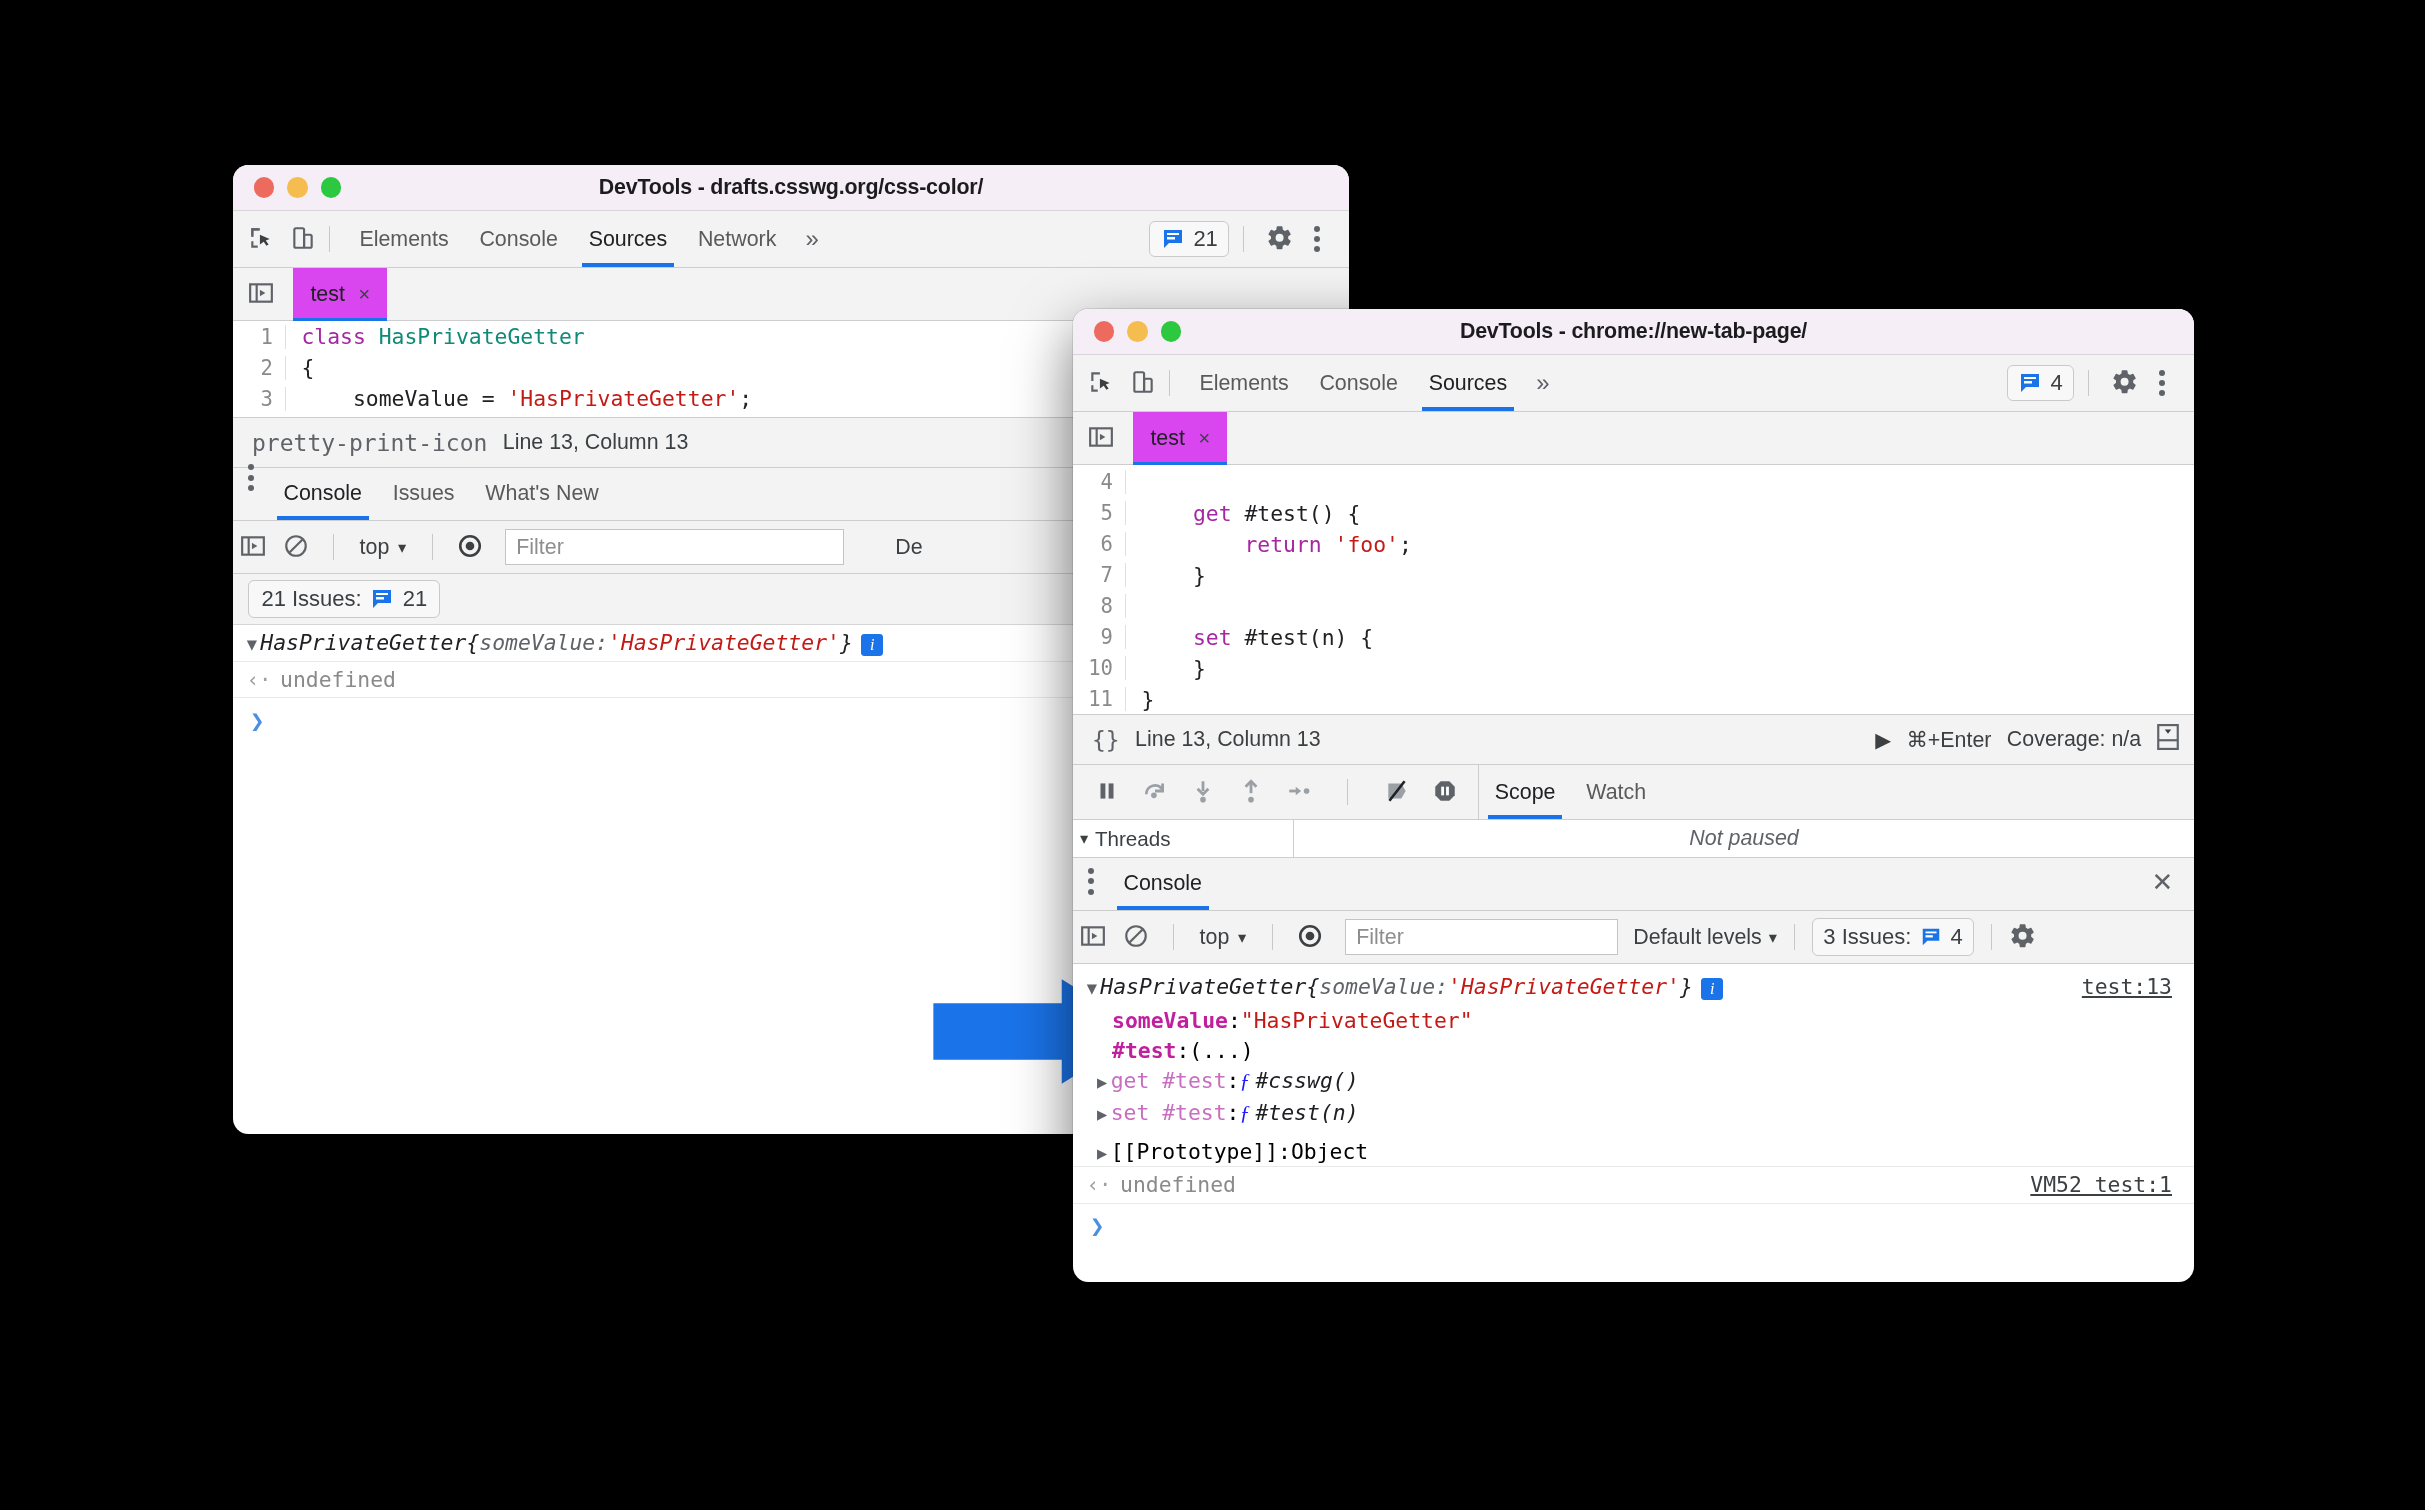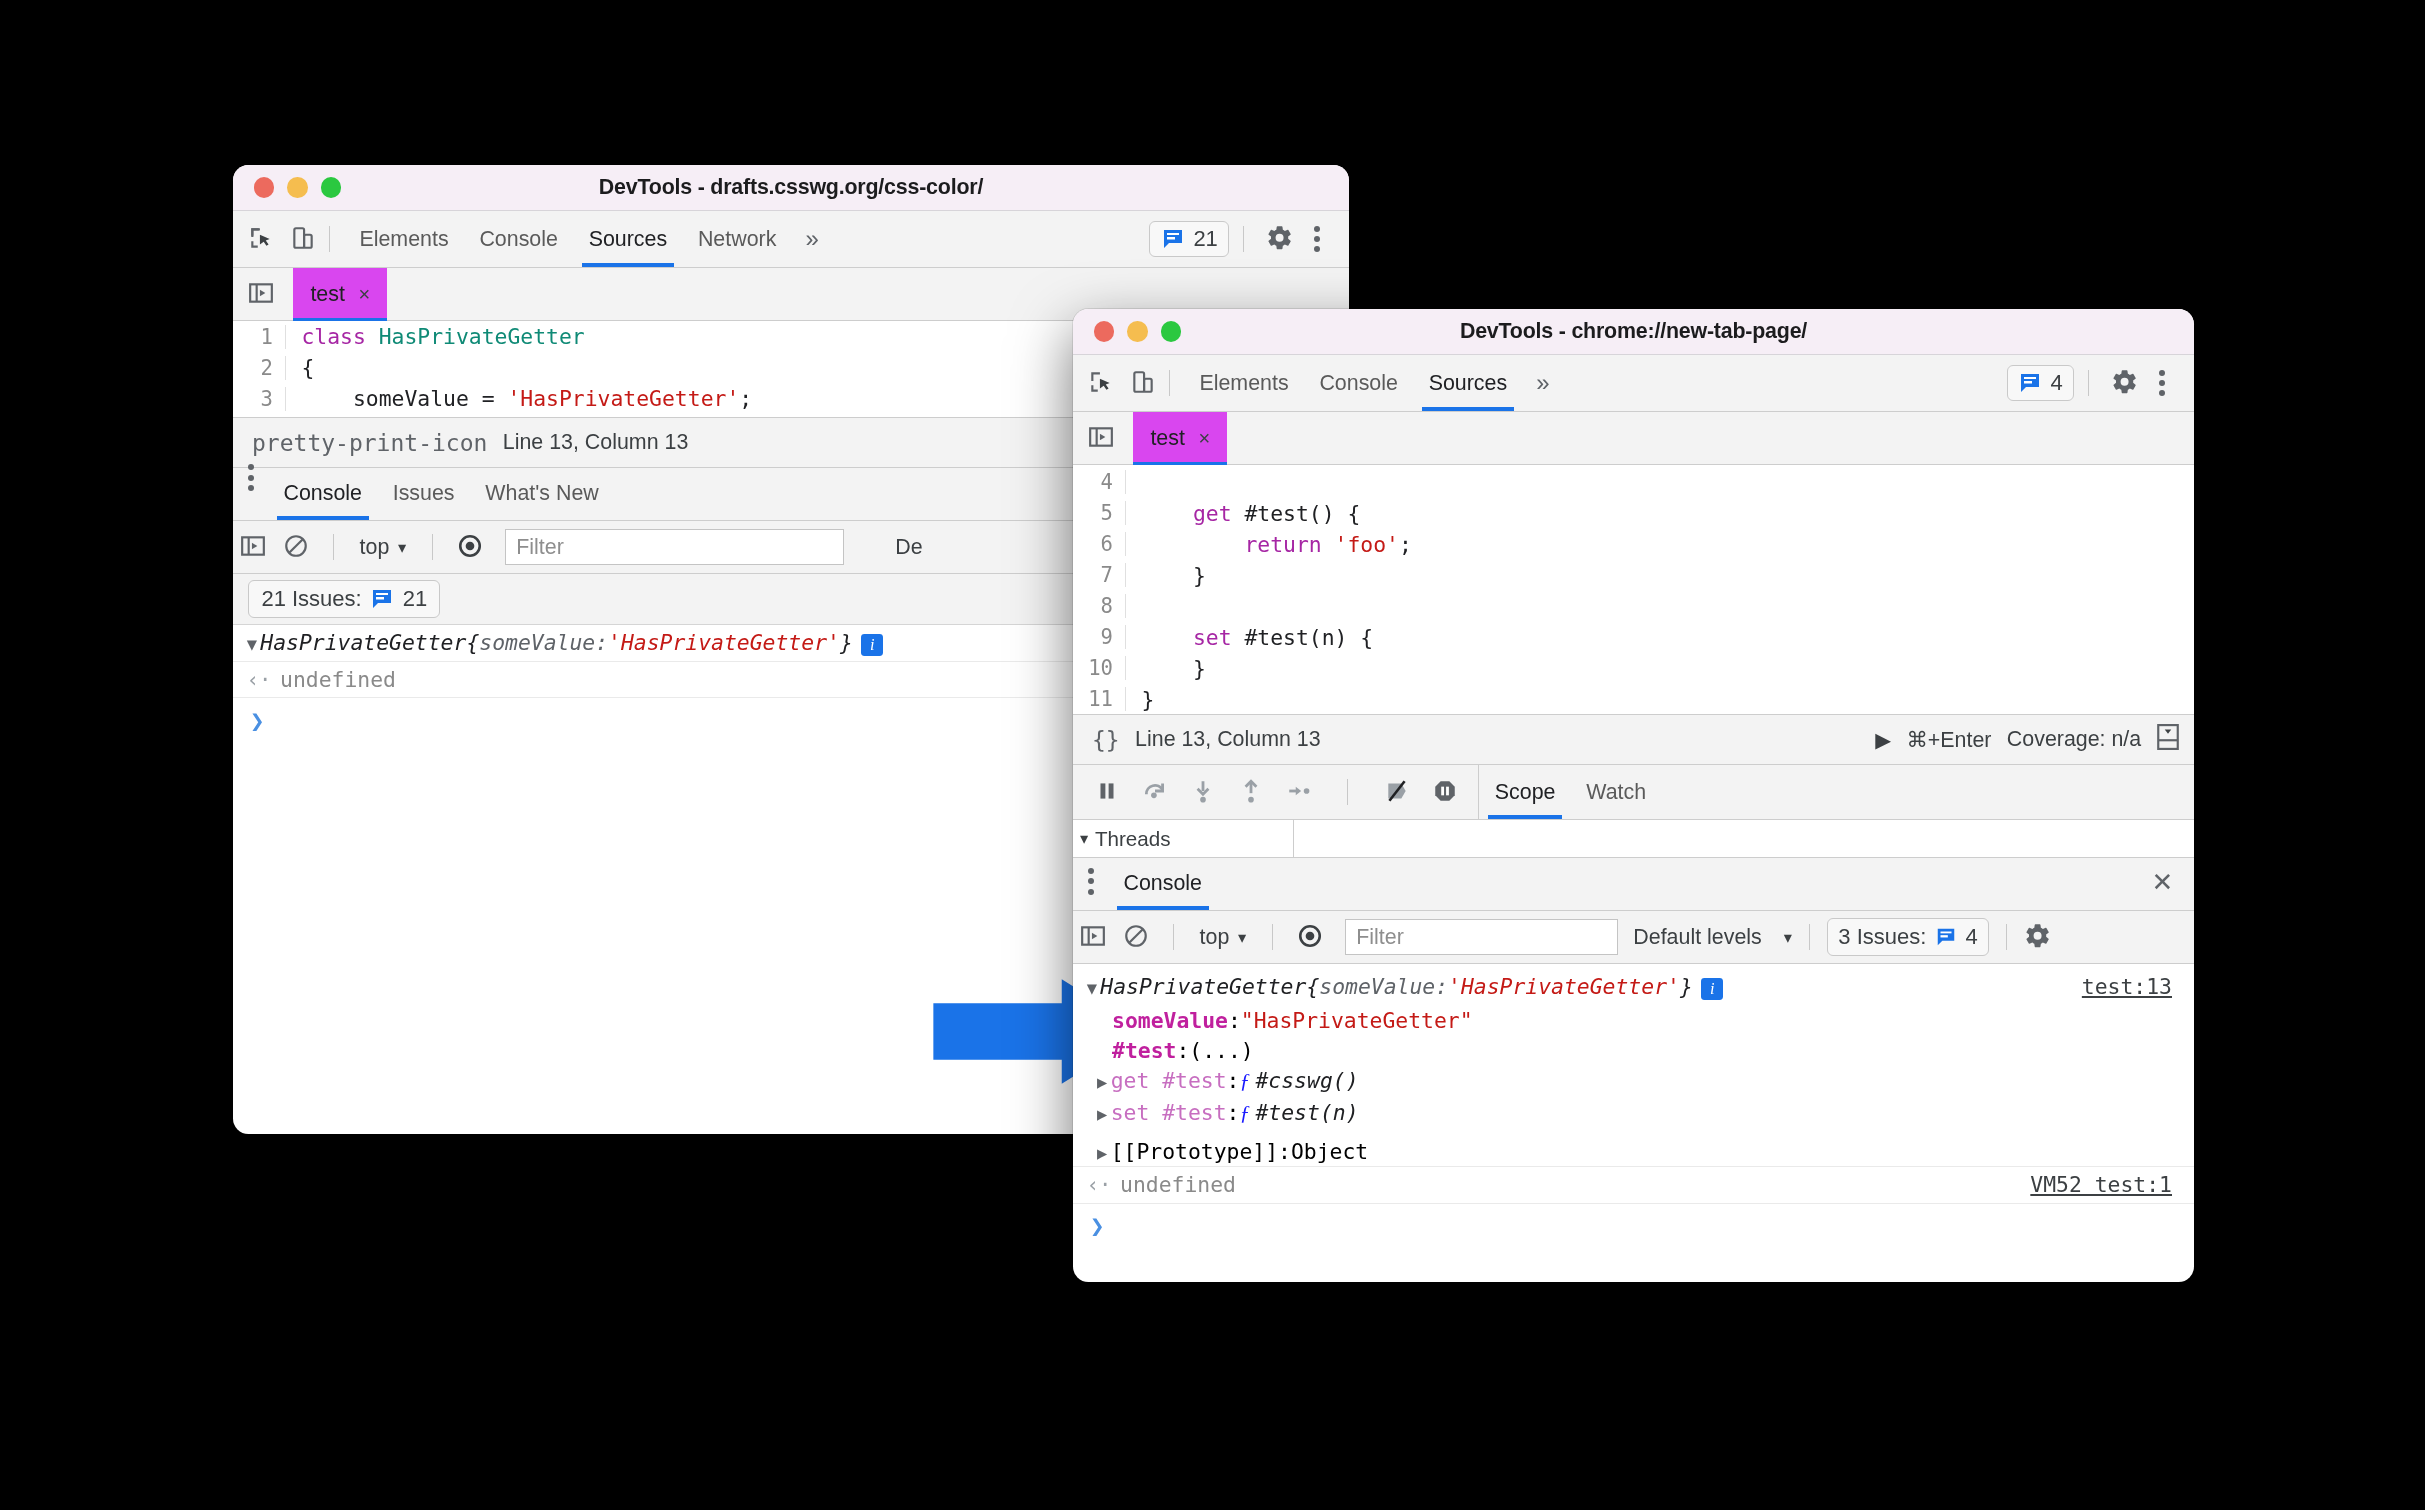--- a/index.html
+++ b/index.html
@@ -130,21 +130,21 @@
     height: 53px; background: #f3f3f3; border-bottom: 0.9px solid #cdcdcd;
     display: flex; align-items: center; gap: 3.4px;
   }
   .consolebar .ic { margin: 0 6.9px; }
   .ctxsel { display: flex; align-items: center; gap: 8.6px; font-size: 21.4px; color: #3c4043; padding: 0 8.6px; }
   .filterbox {
     height: 36px; border: 0.9px solid #c4c4c4; background: #fff;
     font-size: 21.4px; color: #8e8e8e; display: flex; align-items: center;
     padding: 0 10.3px; margin: 0 12px;
   }
-  .lvlsel { display: flex; align-items: center; gap: 22px; font-size: 21.4px; color: #3c4043; }
+  .lvlsel { display: flex; align-items: center; gap: 7px; font-size: 21.4px; color: #3c4043; }
 
   
   .console-out { background: #fff; font-family: "DejaVu Sans Mono", monospace; font-size: 21.4px; }
   .crow { display: flex; align-items: baseline; padding: 5.1px 0 5.1px 13.7px; position: relative; }
   .crow.bordered { border-bottom: 0.9px solid #eaeaea; }
   .tri { color: #5f6368; font-size: 17px; margin-right: 3.4px; }
   .tri.right::before { content: "\25B6"; }
   .tri.down::before  { content: "\25BC"; }
   .objname { font-style: italic; color: #202124; }
   .objbrace { font-style: italic; color: #202124; }
@@ -529,20 +529,21 @@
         <div class="tab active">Scope</div>
         <div class="tab">Watch</div>
       </div>
     </div>
 
     <div class="threadsrow">
       <div class="threadsleft">
         <span style="font-size:16.3px;">▾</span>
         <span>Threads</span>
       </div>
+      <div class="threadsright">Not paused</div>
     </div>
 
     <div class="drawer-head">
       <span class="kebab" style="padding:0 13.7px 15.4px 15.4px;">
           <i></i>
           <i></i>
           <i></i>
         </span>
       <div class="tabs" style="height:53px;">
         <div class="tab active">Console</div>

